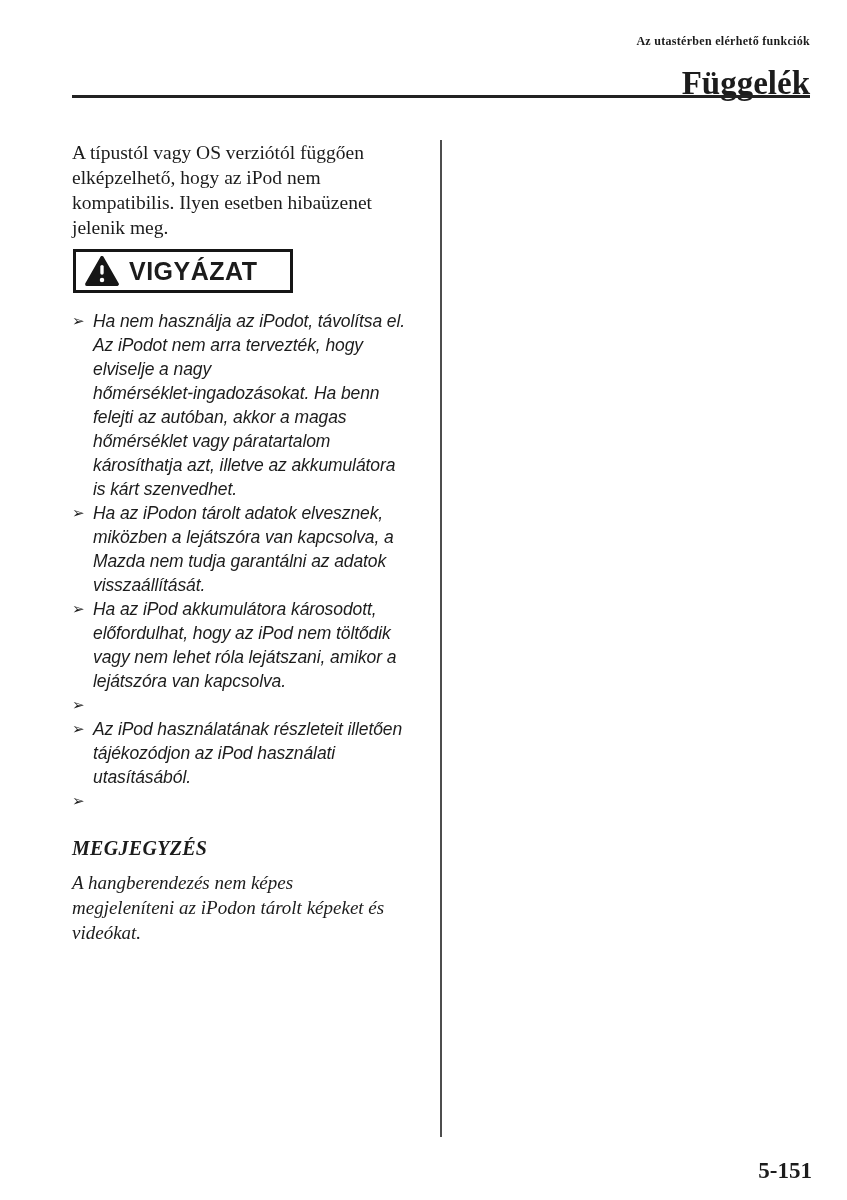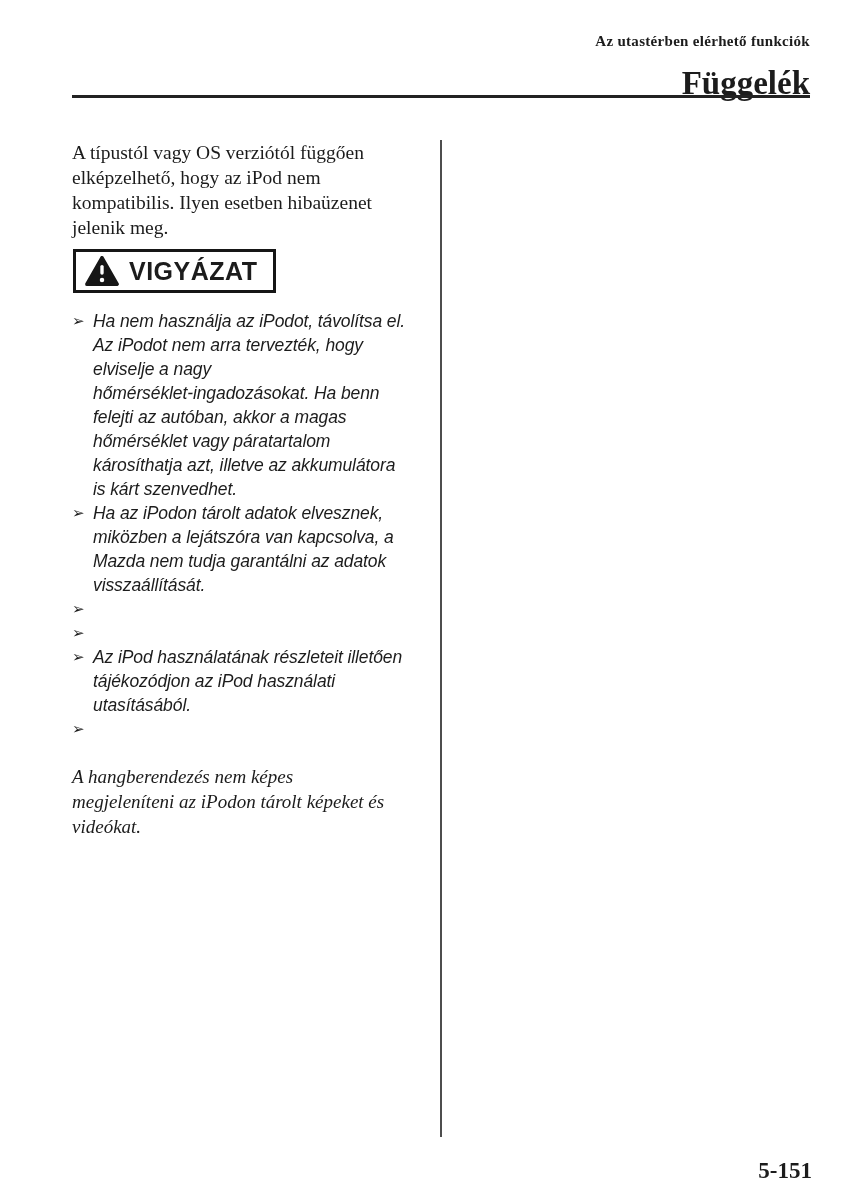--- a/index.html
+++ b/index.html
@@ -13,21 +13,21 @@
     overflow:hidden;
     font-family:"Liberation Serif",serif;
   }
   
   .header-block{
     position:absolute;top:31px;right:37px;
     text-align:right;
   }
   .section-title{
     font-family:"Liberation Serif",serif;
-    font-weight:700;font-size:15px;line-height:20px;
+    font-weight:700;font-size:12px;line-height:20px;
     letter-spacing:0.3px;
   }
   .chapter-title{
     font-family:"Liberation Serif",serif;
     font-weight:700;font-size:33px;line-height:38px;
     margin-top:13px;
   }
   .header-rule{
     position:absolute;left:72px;right:37px;top:95px;
     height:3px;background:#222222;
@@ -43,21 +43,21 @@
   .intro{
     margin:0;
     font-size:19.5px;line-height:25px;
     white-space:pre;
   }
   
   .warning-box{
     display:inline-flex;align-items:center;
     margin-top:9px;margin-left:1px;
     border:3px solid #161616;
-    padding:4px 15px 4px 9px;
+    padding:4px 32px 4px 9px;
     background:#ffffff;
   }
   .warning-triangle{flex:none;display:block;margin-right:10px;}
   .warning-label{
     font-family:"Liberation Sans",sans-serif;
     font-weight:700;font-size:25px;line-height:28px;
     letter-spacing:0.5px;
     white-space:pre;
   }
   
@@ -141,36 +141,41 @@
       </li>
       <li class="warn-item">
         <span class="bullet">➢</span>
         <span class="item-text">Ha az iPodon tárolt adatok elvesznek,
 miközben a lejátszóra van kapcsolva, a
 Mazda nem tudja garantálni az adatok
 visszaállítását.</span>
       </li>
       <li class="warn-item">
         <span class="bullet">➢</span>
+        <span class="item-text">Ha az iPod akkumulátora károsodott,
+előfordulhat, hogy az iPod nem töltődik
+vagy nem lehet róla lejátszani, amikor a
+lejátszóra van kapcsolva.</span>
       </li>
       <li class="warn-item">
         <span class="bullet">➢</span>
       </li>
       <li class="warn-item">
         <span class="bullet">➢</span>
         <span class="item-text">Az iPod használatának részleteit illetően
 tájékozódjon az iPod használati
 utasításából.</span>
       </li>
       <li class="warn-item">
         <span class="bullet">➢</span>
       </li>
     </ul>
 
     <div class="note">
+      <div class="note-title">MEGJEGYZÉS</div>
       <p class="note-text">A hangberendezés nem képes
 megjeleníteni az iPodon tárolt képeket és
 videókat.</p>
     </div>
 
   </div>
 
   <div class="page-number">5-151</div>
 
 </div>

